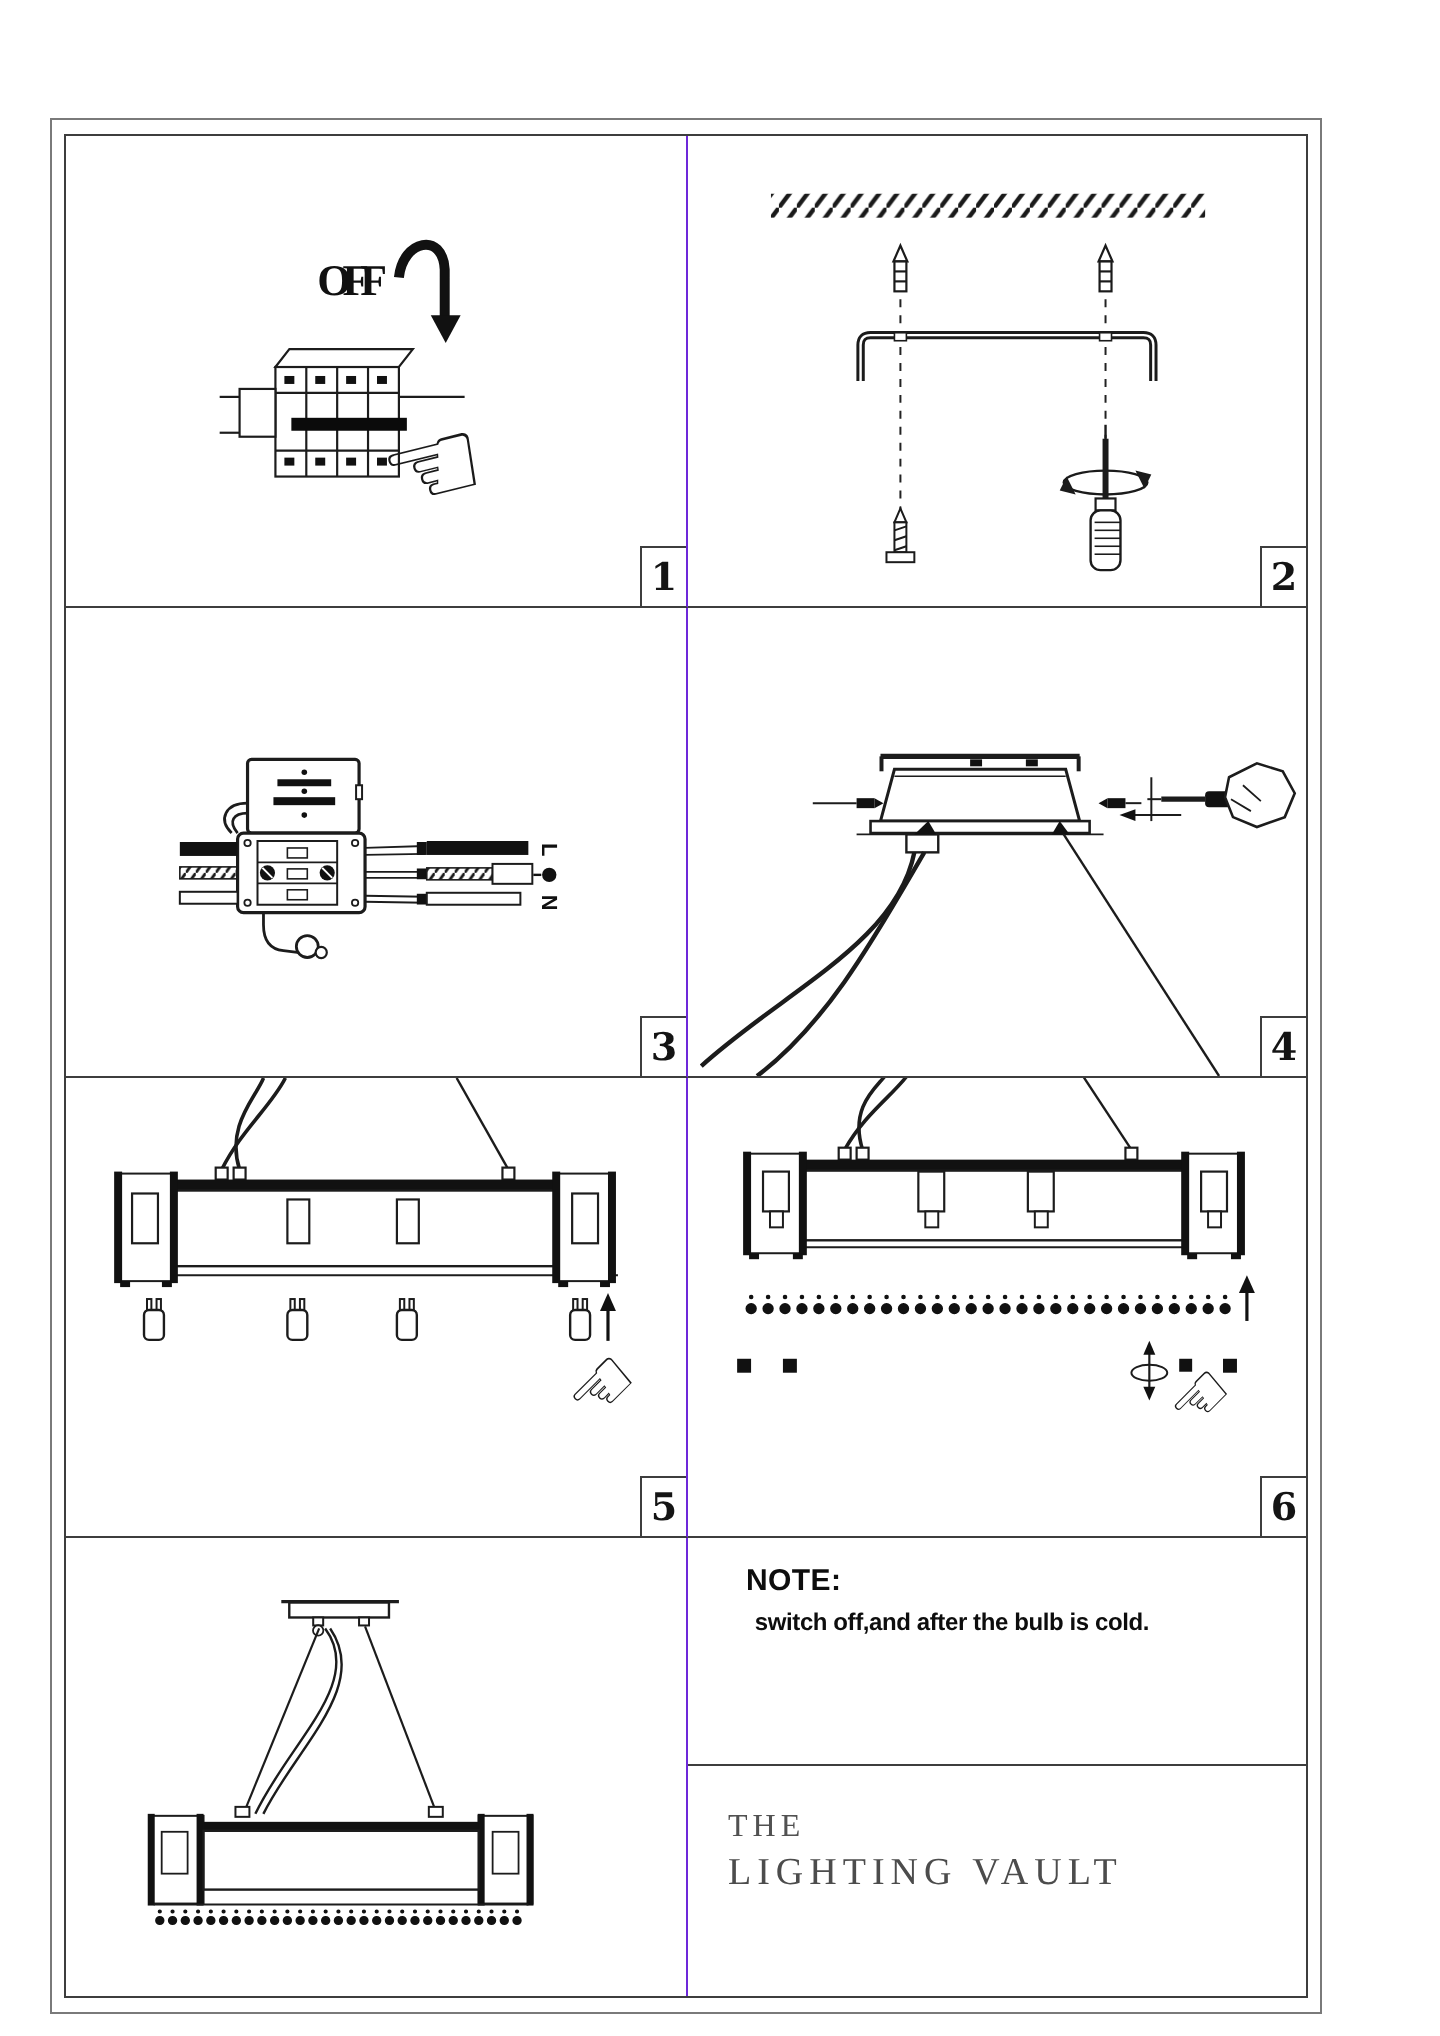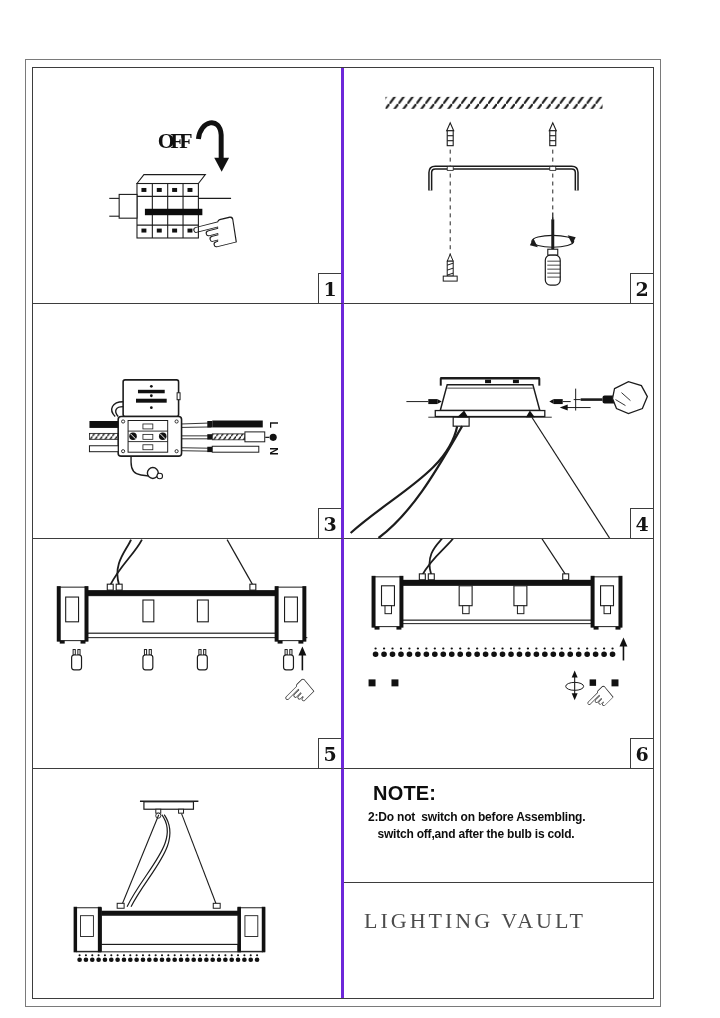--- a/index.html
+++ b/index.html
@@ -5,38 +5,38 @@
   html,body{margin:0;padding:0;background:#fff;}
   .page{position:relative;width:720px;height:1018px;background:#fff;overflow:hidden;
         font-family:"Liberation Sans",sans-serif;color:#111;}
   .outer-border{position:absolute;left:25px;top:59px;width:634px;height:946px;
         border:1px solid #7a7a7a;}
   .grid{position:absolute;left:32px;top:67px;width:620px;height:930px;
         border:1px solid #3d3d3d;display:grid;
         grid-template-columns:311px 309px;
         grid-template-rows:236px 235px 230px 229px;background:#fff;}
   .cell{position:relative;box-sizing:border-box;background:#fff;}
-  .br{border-right:3px solid #6d28d9;}
+  .br{border-right:1px solid #6d28d9;}
   .bb{border-bottom:1px solid #3d3d3d;}
   .cell svg{position:absolute;left:0;top:0;width:100%;height:100%;}
   .num{position:absolute;right:0;bottom:0;width:22px;height:29px;background:#fff;
        border-top:1px solid #3d3d3d;border-left:1px solid #3d3d3d;
        display:flex;align-items:center;justify-content:center;
        font-family:"DejaVu Serif",serif;font-size:19px;font-weight:700;color:#141414;}
   
   .note-box{box-sizing:border-box;height:114px;border-bottom:1px solid #3d3d3d;
        padding:13px 8px 0 24px;}
-  .note-title{font-size:20px;font-weight:700;letter-spacing:.2px;padding-left:5px;
+  .note-title{font-size:15px;font-weight:700;letter-spacing:.2px;padding-left:5px;
        margin-bottom:4px;color:#0d0d0d;}
   .note-line{font-size:12px;font-weight:700;line-height:16.5px;letter-spacing:-0.2px;
        white-space:pre-wrap;color:#0d0d0d;}
   .brand-box{box-sizing:border-box;height:115px;padding:22px 8px 0 20px;}
   .brand-the{font-family:"Liberation Serif",serif;font-size:16px;letter-spacing:2.5px;
        color:#515151;}
-  .brand-name{font-family:"Liberation Serif",serif;font-size:22px;letter-spacing:3px;
+  .brand-name{font-family:"Liberation Serif",serif;font-size:19px;letter-spacing:3px;
        color:#4c4c4c;margin-top:3px;white-space:nowrap;}
   .offtxt{font-family:"Liberation Serif",serif;font-weight:600;fill:#101010;}
   .wirelabel{font-family:"Liberation Sans",sans-serif;font-weight:700;font-size:11px;fill:#101010;}
   .handglyph{font-family:"DejaVu Sans",sans-serif;fill:#1a1a1a;}
   svg line,svg path,svg rect,svg polygon,svg circle,svg ellipse,svg polyline{vector-effect:none;}
 </style>
 </head>
 <body>
 
 <div class="page">
@@ -413,22 +413,22 @@
         <g stroke="#111" stroke-linecap="round">
           <line x1="47" y1="187" x2="229" y2="187" stroke-width="2" stroke-dasharray="0.1 6.3"></line>
           <line x1="47" y1="191.5" x2="229" y2="191.5" stroke-width="4.6" stroke-dasharray="0.1 6.3"></line>
         </g>
       </svg>
     </div>
 
     <div class="cell">
       <div class="note-box">
         <div class="note-title">NOTE:</div>
-        <div class="note-line">2:Do not  switch on before Assembling.</div>
         <div class="note-line">   switch off,and after the bulb is cold.</div>
       </div>
       <div class="brand-box">
+        <div class="brand-the">THE</div>
         <div class="brand-name">LIGHTING VAULT</div>
       </div>
     </div>
 
   </div>
 </div>
 
 </body></html>

